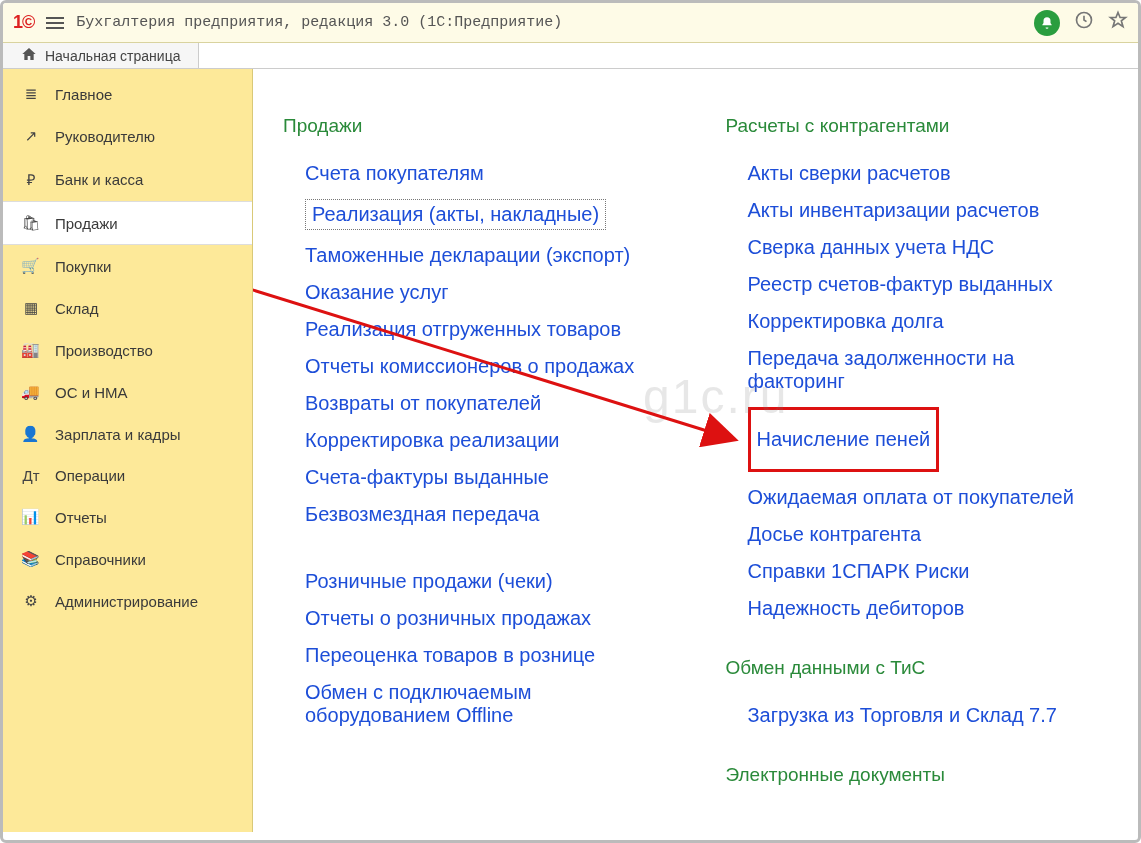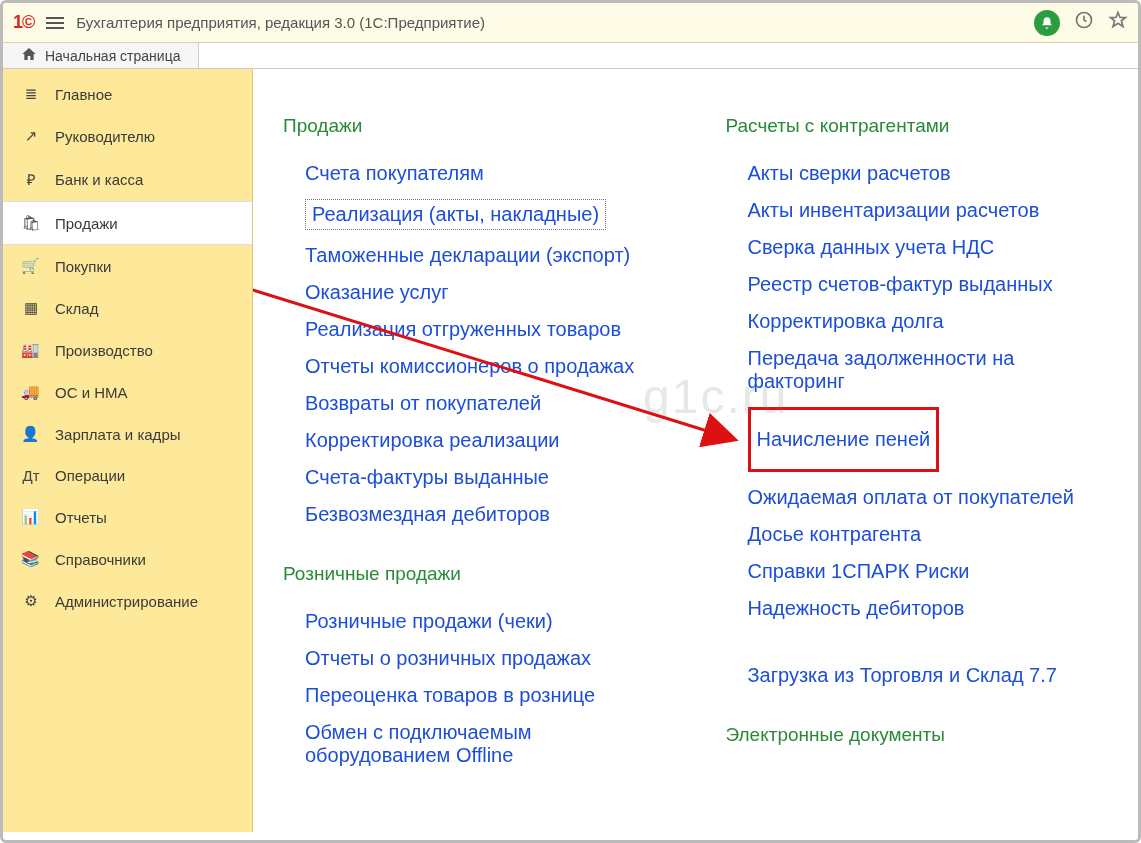--- a/index.html
+++ b/index.html
@@ -31,21 +31,21 @@
   }
   .burger {
     display: flex;
     flex-direction: column;
     gap: 3px;
     cursor: pointer;
   }
   .burger span {
     width: 18px; height: 2px; background: #555;
   }
-  .title { color: #555; font-size: 15px; }
+  .title { color: #555; font-size: 15px; font-family: Liberation Mono, monospace; }
   .topbar-right {
     margin-left: auto;
     display: flex;
     align-items: center;
     gap: 14px;
   }
   .bell {
     width: 26px; height: 26px; border-radius: 50%;
     background: #2a9d3f;
     display: flex; align-items: center; justify-content: center;
@@ -244,27 +244,27 @@
         <span>Справочники</span>
       </div>
       <div class="navitem">
         <span class="navicon">⚙</span>
         <span>Администрирование</span>
       </div>
     </div>
   <div class="content">
     <div class="col" id="col1">
         <div class="section-title">Продажи</div>
-        <ul class="link-list"><li>Счета покупателям</li><li><span class="boxed">Реализация (акты, накладные)</span></li><li>Таможенные декларации (экспорт)</li><li>Оказание услуг</li><li>Реализация отгруженных товаров</li><li>Отчеты комиссионеров о продажах</li><li>Возвраты от покупателей</li><li>Корректировка реализации</li><li>Счета-фактуры выданные</li><li>Безвозмездная дебиторов</li></ul>
-        <div class="section-title">Розничные продажи</div>
+        <ul class="link-list"><li>Счета покупателям</li><li><span class="boxed">Реализация (акты, накладные)</span></li><li>Таможенные декларации (экспорт)</li><li>Оказание услуг</li><li>Реализация отгруженных товаров</li><li>Отчеты комиссионеров о продажах</li><li>Возвраты от покупателей</li><li>Корректировка реализации</li><li>Счета-фактуры выданные</li><li>Безвозмездная передача</li></ul>
         <ul class="link-list"><li>Розничные продажи (чеки)</li><li>Отчеты о розничных продажах</li><li>Переоценка товаров в рознице</li><li>Обмен с подключаемым оборудованием Offline</li></ul>
       </div>
     <div class="col" id="col2">
         <div class="section-title">Расчеты с контрагентами</div>
         <ul class="link-list"><li>Акты сверки расчетов</li><li>Акты инвентаризации расчетов</li><li>Сверка данных учета НДС</li><li>Реестр счетов-фактур выданных</li><li>Корректировка долга</li><li>Передача задолженности на факторинг</li><li><span class="highlight-red">Начисление пеней</span></li><li>Ожидаемая оплата от покупателей</li><li>Досье контрагента</li><li>Справки 1СПАРК Риски</li><li>Надежность дебиторов</li></ul>
+        <div class="section-title">Обмен данными с ТиС</div>
         <ul class="link-list"><li>Загрузка из Торговля и Склад 7.7</li></ul>
         <div class="section-title">Электронные документы</div>
       </div>
     <div class="watermark">g1c.ru</div>
     <svg class="arrow" width="750" height="300">
       <defs>
         <marker id="ah" markerWidth="12" markerHeight="12" refX="10" refY="6" orient="auto">
           <path d="M0,0 L12,6 L0,12 z" fill="#d11"></path>
         </marker>
       </defs>

